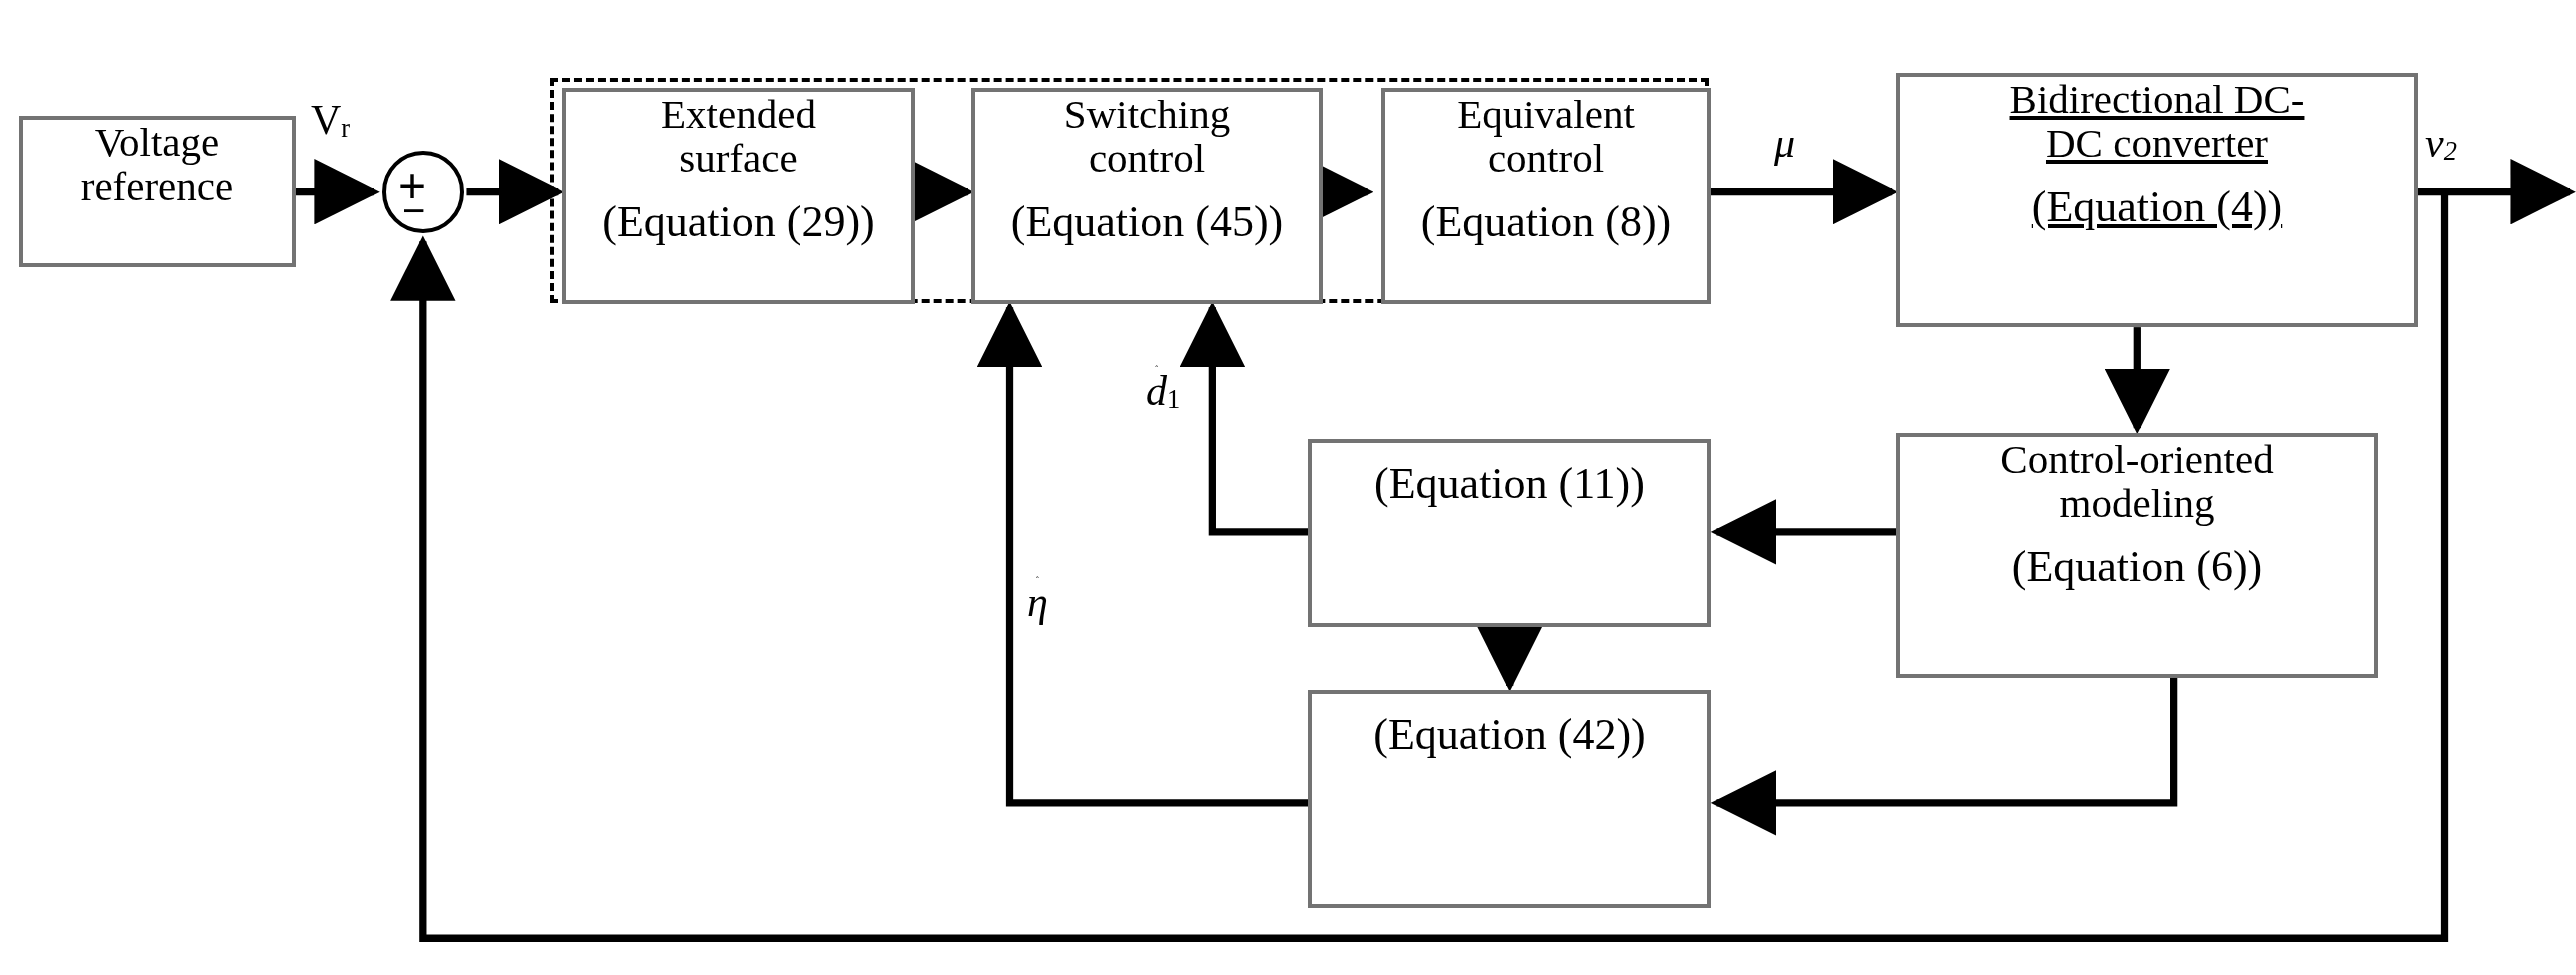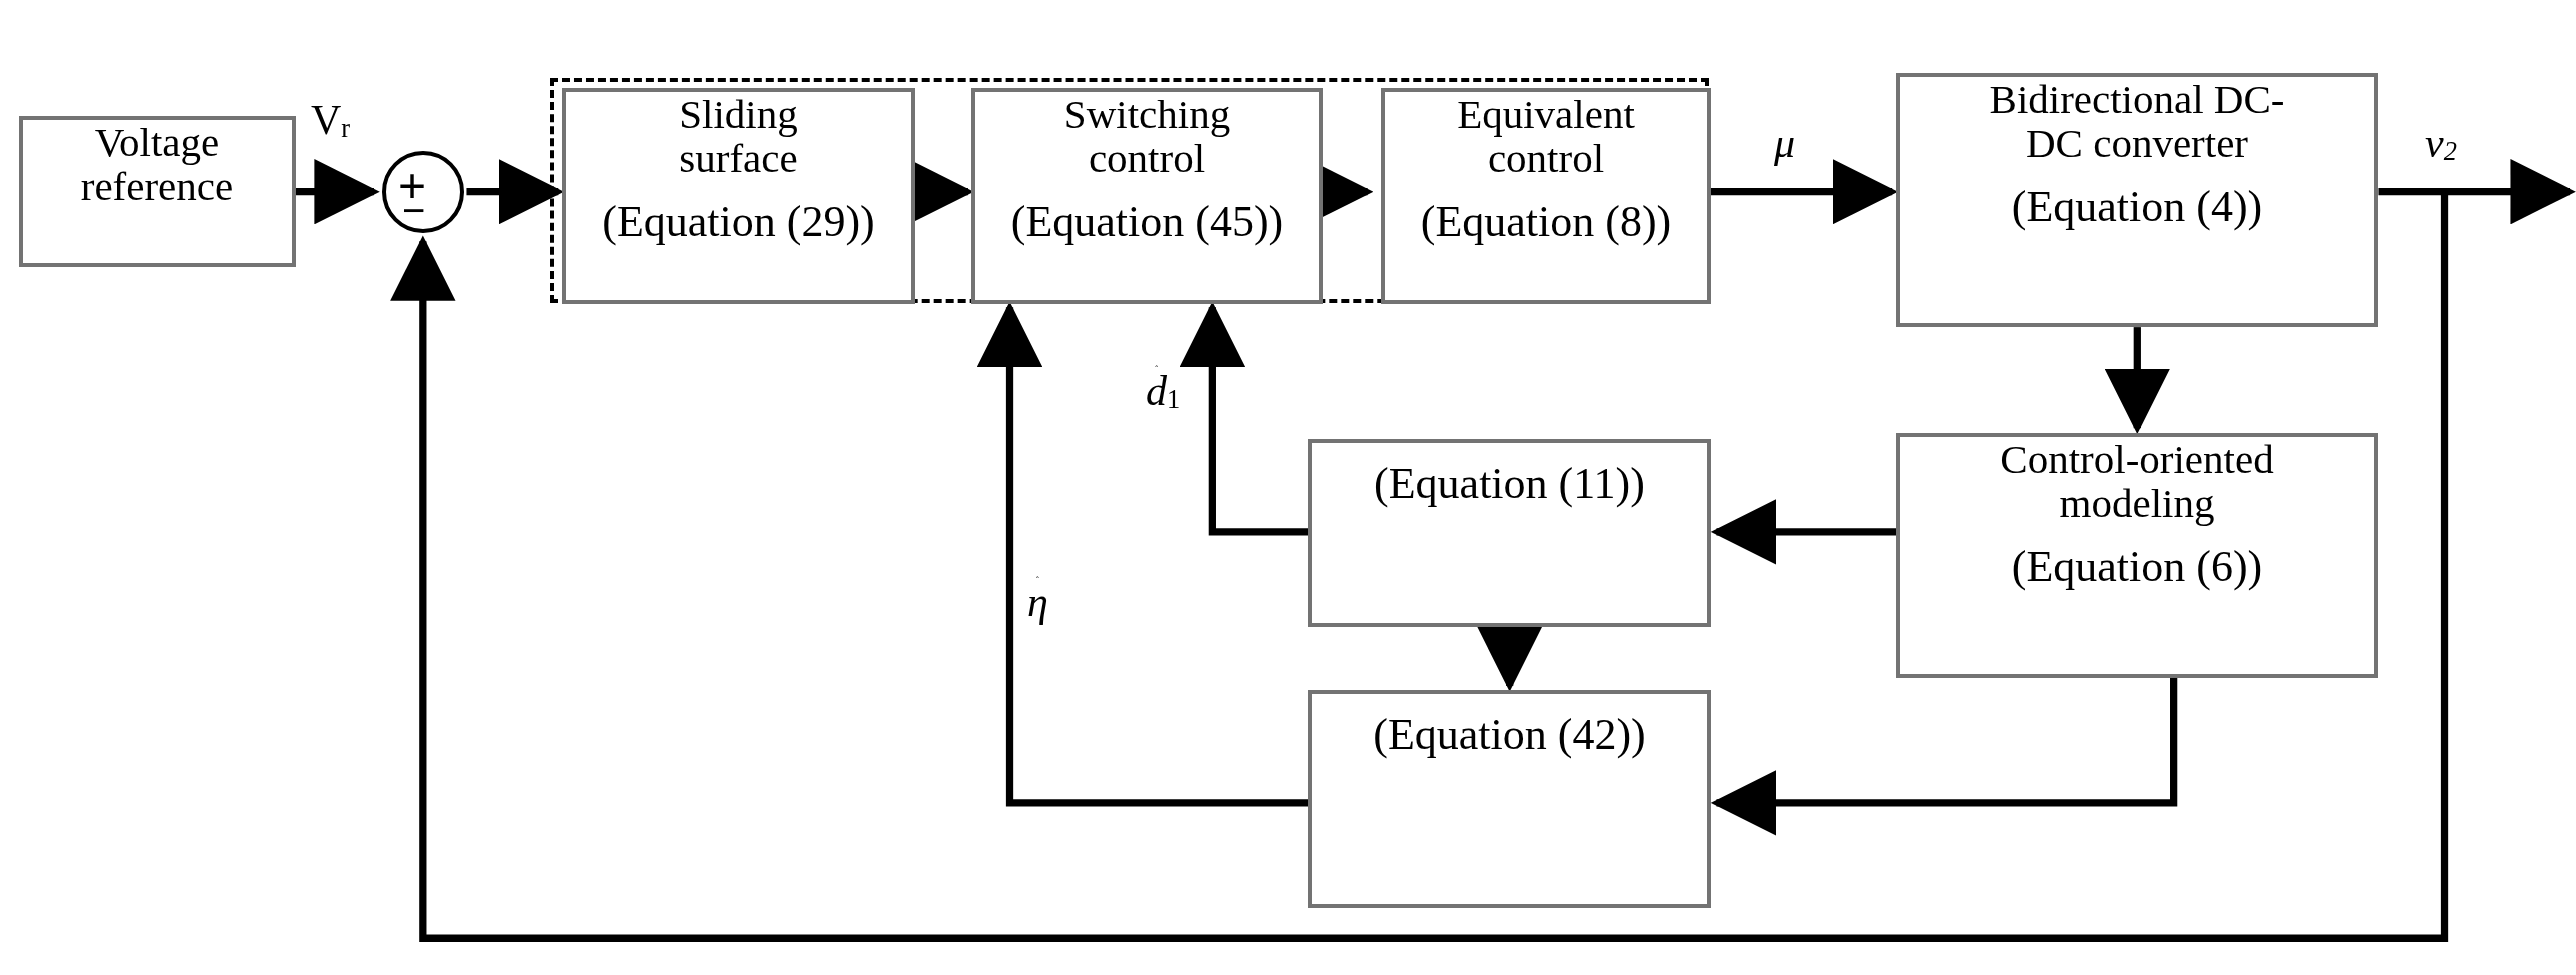--- a/index.html
+++ b/index.html
@@ -139,38 +139,38 @@
 
   <div class="dashed-region" style="left:550px; top:78px; width:1159px; height:225px;"></div>
 
 
   <div class="blk" style="left:18.5px; top:116px; width:277px; height:151px;">
     <div class="ttl">Voltage
 reference</div>
   </div>
 
   <div class="blk" style="left:562px; top:88px; width:353px; height:216px;">
-    <div class="ttl">Sliding
+    <div class="ttl">Extended
 surface</div>
     <div class="eqn">(Equation (29))</div>
   </div>
 
   <div class="blk" style="left:971px; top:88px; width:352px; height:216px;">
     <div class="ttl">Switching
 control</div>
     <div class="eqn">(Equation (45))</div>
   </div>
 
   <div class="blk" style="left:1368px; top:88px; width:330px; height:216px;margin-left:13px;">
     <div class="ttl">Equivalent
 control</div>
     <div class="eqn">(Equation (8))</div>
   </div>
 
-  <div class="blk" style="left:1896px; top:73px; width:482px; height:254px;">
+  <div class="blk" style="left:1896px; top:73px; width:522px; height:254px;text-decoration:underline;">
     <div class="ttl">Bidirectional DC-
 DC converter</div>
     <div class="eqn">(Equation (4))</div>
   </div>
 
   <div class="blk" style="left:1896px; top:433px; width:482px; height:245px;">
     <div class="ttl">Control-oriented
 modeling</div>
     <div class="eqn">(Equation (6))</div>
   </div>

